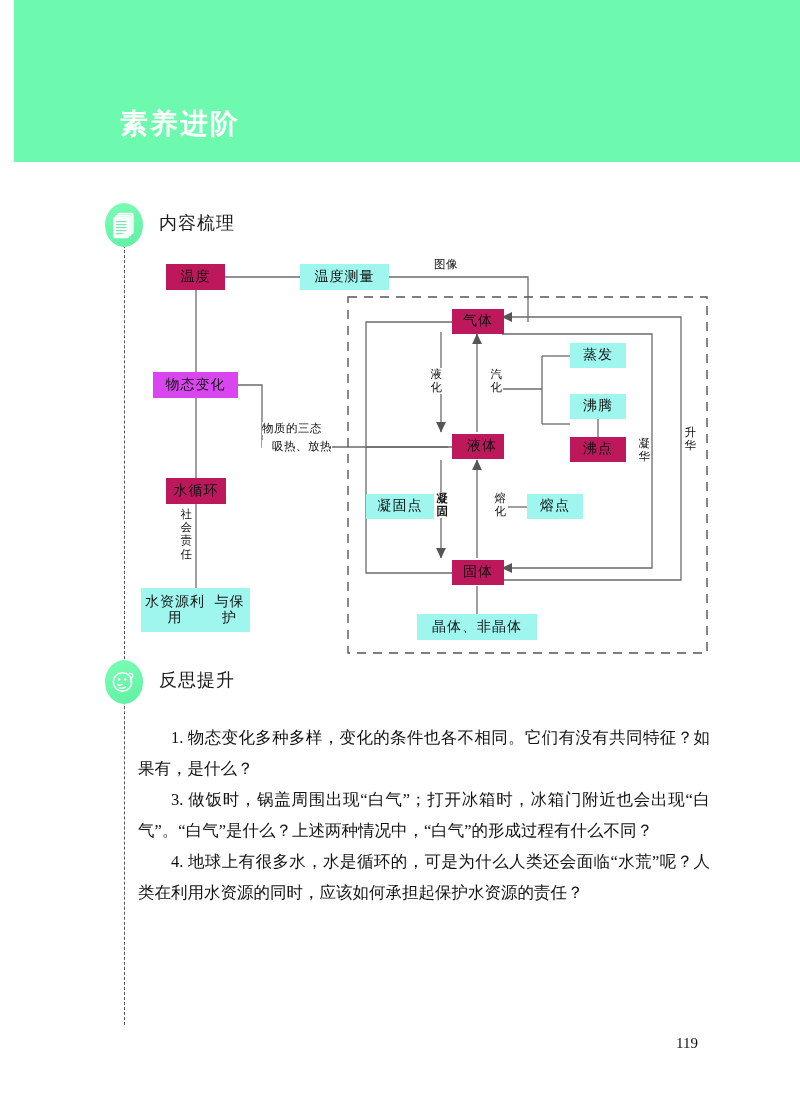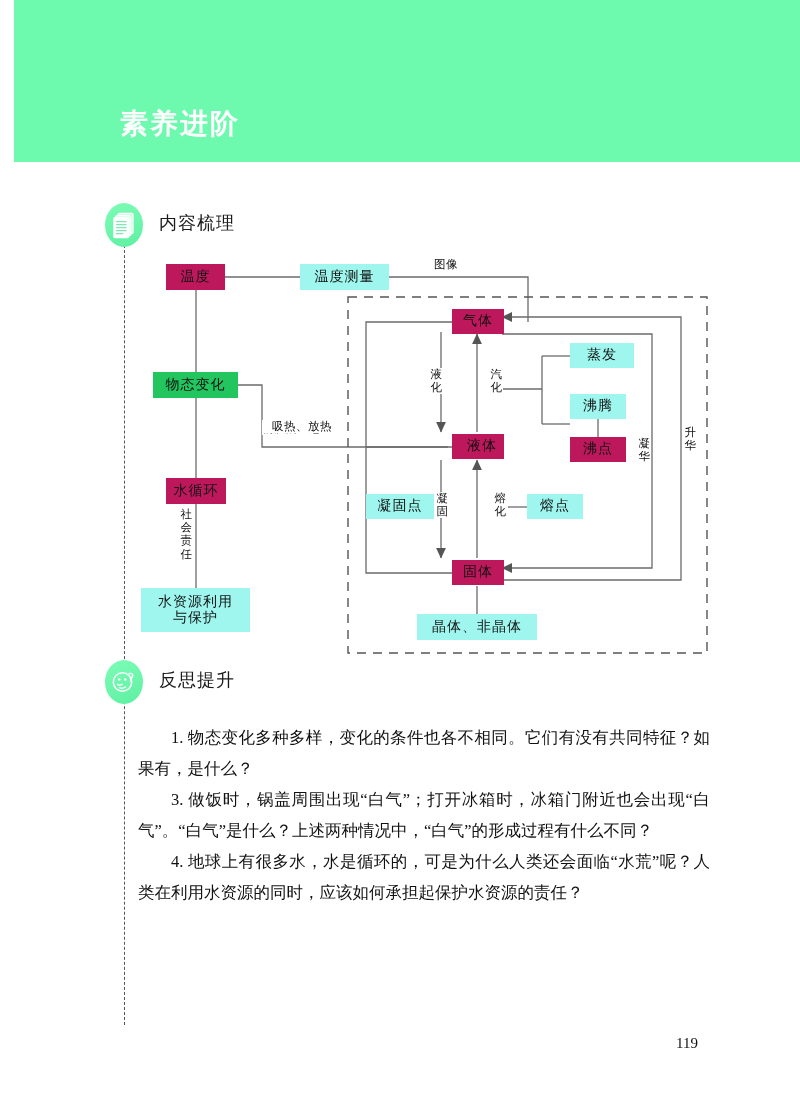--- a/index.html
+++ b/index.html
@@ -53,21 +53,21 @@
     position:absolute;
     display:flex; align-items:center; justify-content:center;
     text-align:center;
     font-size:14px; color:#111; line-height:1.15;
     font-family:"Liberation Serif","DejaVu Serif",serif;
     letter-spacing:1px;
     z-index:3;
   }
   .n-green  { background:#be185d; }
   .n-cyan   { background:#9ef6ee; }
-  .n-pink   { background:#22c55e; }
+  .n-pink   { background:#d946ef; }
   .n-blue   { background:#be185d; }
 
   .elabel {
     position:absolute; font-size:11.5px; color:#111;
     font-family:"Liberation Serif","DejaVu Serif",serif;
     z-index:4; background:#fff; line-height:1.1;
     letter-spacing:0.5px;
   }
   .vlabel {
     position:absolute; font-size:11.5px; color:#111;
@@ -188,56 +188,56 @@
   </svg>
 
   <div class="node n-green" style="left:166px;top:264px;width:59px;height:26px;">温度</div>
 
   <div class="node n-cyan" style="left:300px;top:264px;width:89px;height:26px;">温度测量</div>
 
   <div class="node n-pink" style="left:153px;top:372px;width:85px;height:26px;">物态变化</div>
 
   <div class="node n-green" style="left:166px;top:478px;width:60px;height:26px;">水循环</div>
 
-  <div class="node n-cyan" style="left:141px;top:588px;width:109px;height:44px;flex-direction:column;">
+  <div class="node n-cyan" style="left:141px;top:588px;width:109px;height:44px;flex-direction:row;">
     <span>水资源利用</span>
     <span>与保护</span>
   </div>
 
   <div class="node n-green" style="left:452px;top:309px;width:52px;height:25px;">气体</div>
 
   <div class="node n-green" style="left:452px;top:434px;width:52px;height:25px;padding-left:8px;">液体</div>
 
   <div class="node n-green" style="left:452px;top:560px;width:52px;height:25px;">固体</div>
 
-  <div class="node n-cyan" style="left:570px;top:343px;width:64px;height:25px;">蒸发</div>
+  <div class="node n-cyan" style="left:570px;top:343px;width:56px;height:25px;">蒸发</div>
 
   <div class="node n-cyan" style="left:570px;top:394px;width:56px;height:25px;">沸腾</div>
 
   <div class="node n-blue" style="left:570px;top:437px;width:56px;height:25px;">沸点</div>
 
   <div class="node n-cyan" style="left:366px;top:494px;width:68px;height:25px;">凝固点</div>
 
   <div class="node n-cyan" style="left:527px;top:494px;width:56px;height:25px;">熔点</div>
 
   <div class="node n-cyan" style="left:417px;top:614px;width:120px;height:26px;">晶体、非晶体</div>
 
   <div class="elabel" style="left:434px;top:258px;">图像</div>
 
   <div class="elabel" style="left:262px;top:422px;">物质的三态</div>
 
-  <div class="elabel" style="left:262px;top:420px;padding-left:10px;">吸热、放热</div>
+  <div class="elabel" style="left:262px;top:440px;padding-left:10px;">吸热、放热</div>
 
   <div class="vlabel" style="left:180px;top:508px;">社会责任</div>
 
   <div class="vlabel" style="left:430px;top:368px;">液化</div>
 
   <div class="vlabel" style="left:490px;top:368px;">汽化</div>
 
-  <div class="vlabel" style="left:436px;top:492px;">凝固</div>
+  <div class="vlabel" style="left:436px;top:492px;font-weight:bold;">凝固</div>
 
   <div class="vlabel" style="left:494px;top:492px;">熔化</div>
 
   <div class="vlabel" style="left:638px;top:437px;">凝华</div>
 
   <div class="vlabel" style="left:684px;top:426px;">升华</div>
 </div>
 
 <div id="body-text">
   <p class="para">1. 物态变化多种多样，变化的条件也各不相同。它们有没有共同特征？如果有，是什么？</p>

